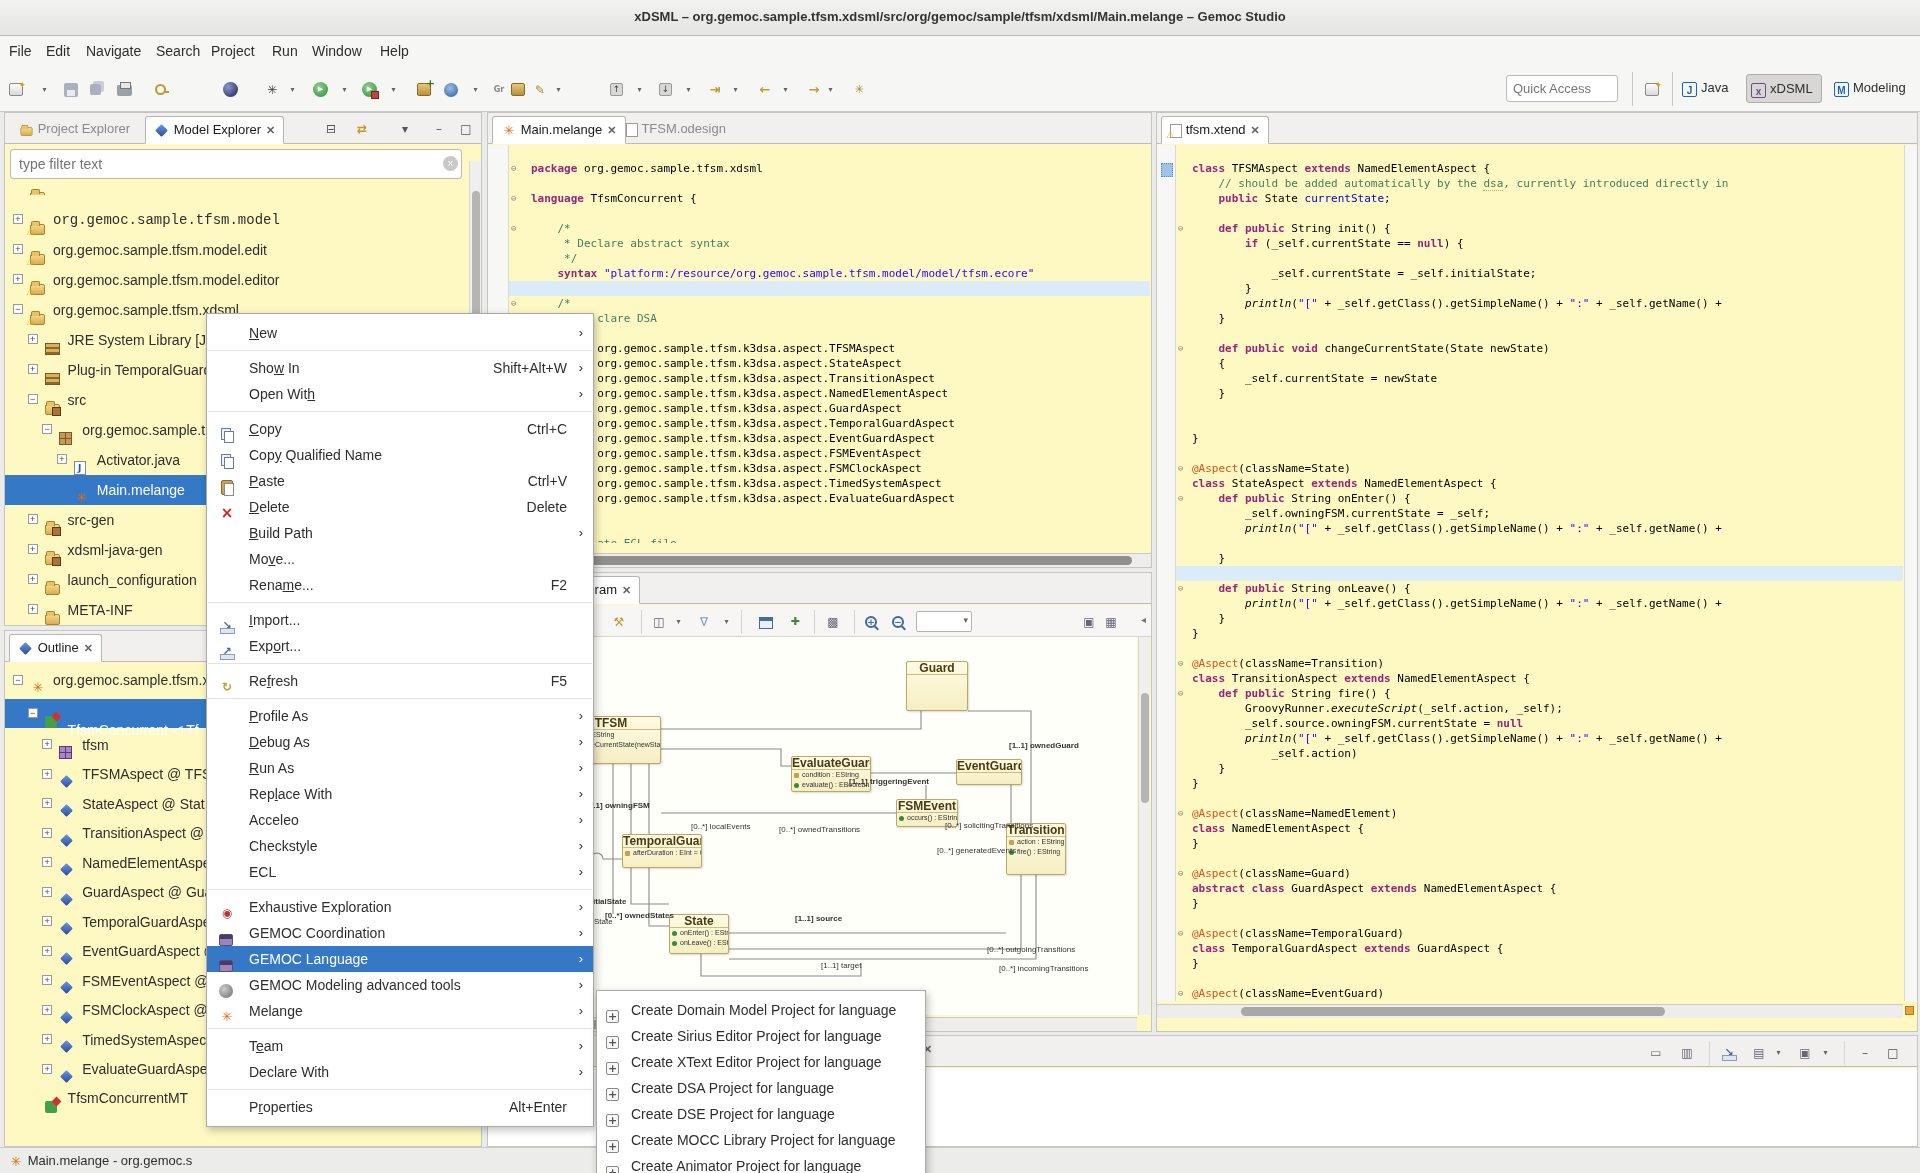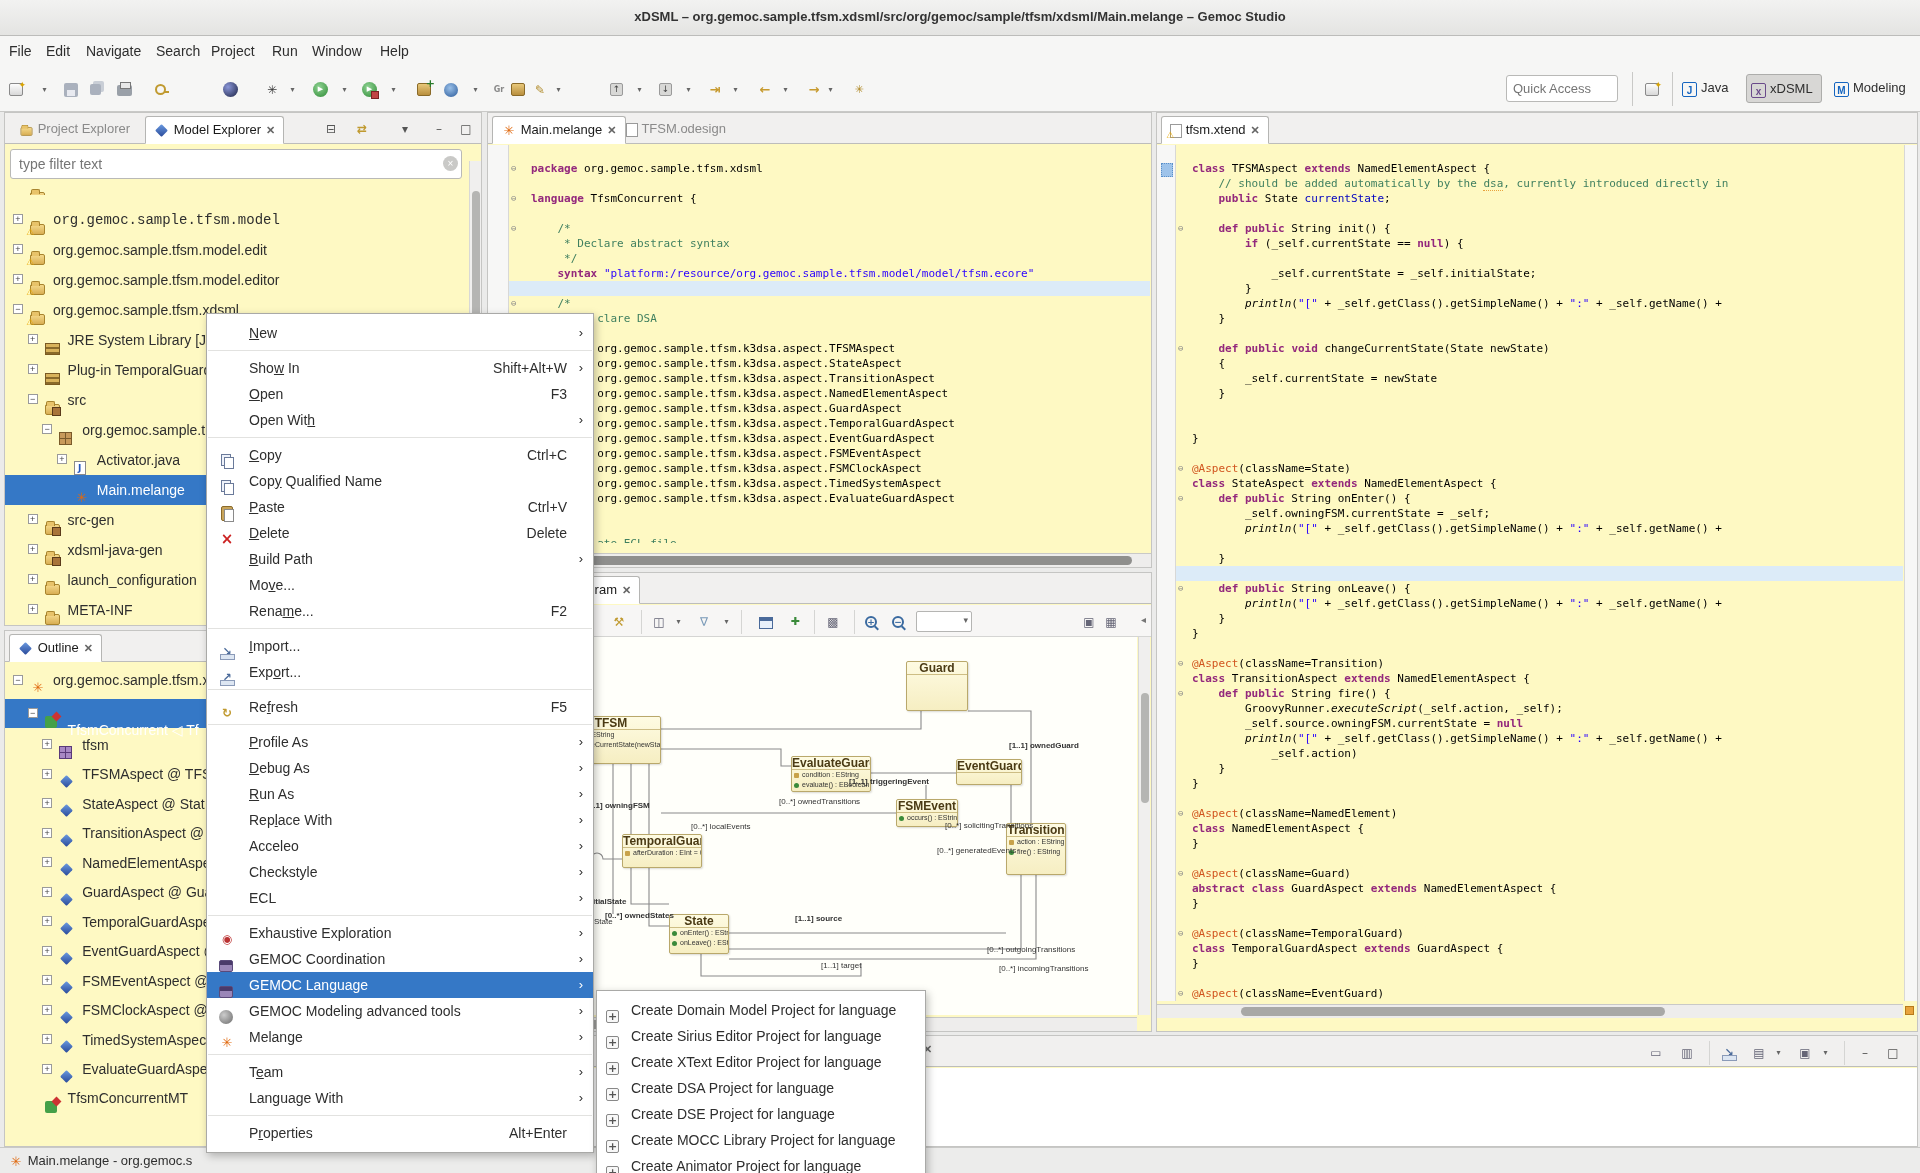--- a/index.html
+++ b/index.html
@@ -330,21 +330,21 @@
         <div class="drow op">fire() : EString</div>
       </div>
       <div class="dbox" style="left: 181px; top: 277px; width: 60px; height: 40px;">
         <div class="dtitle">State</div>
         <div class="drow op">onEnter() : EString</div>
         <div class="drow op">onLeave() : EString</div>
       </div>
       <div class="dlabel b" style="left: 96px; top: 164px;">[1..1] owningFSM</div>
       <div class="dlabel b" style="left: 521px; top: 104px;">[1..1] ownedGuard</div>
       <div class="dlabel b" style="left: 361px; top: 140px;">[1..1] triggeringEvent</div>
-      <div class="dlabel" style="left: 291px; top: 160px;">[0..*] ownedTransitions</div>
+      <div class="dlabel" style="left: 291px; top: 188px;">[0..*] ownedTransitions</div>
       <div class="dlabel" style="left: 203px; top: 185px;">[0..*] localEvents</div>
       <div class="dlabel" style="left: 457px; top: 184px;">[0..*] solicitingTransitions</div>
       <div class="dlabel" style="left: 449px; top: 209px;">[0..*] generatedEvents</div>
       <div class="dlabel b" style="left: 77px; top: 260px;">[1..1] initialState</div>
       <div class="dlabel" style="left: 61px; top: 280px;">[0..1] currentState</div>
       <div class="dlabel b" style="left: 117px; top: 274px;">[0..*] ownedStates</div>
       <div class="dlabel b" style="left: 299px; top: 277px; padding-left: 8px;">[1..1] source</div>
       <div class="dlabel" style="left: 499px; top: 308px;">[0..*] outgoingTransitions</div>
       <div class="dlabel" style="left: 511px; top: 327px;">[0..*] incomingTransitions</div>
       <div class="dlabel" style="left: 333px; top: 324px;">[1..1] target</div>
@@ -382,21 +382,20 @@
 
 <div class="abs" id="statusbar" style="left:0;top:1147px;width:1920px;height:26px;background:#ececeb;border-top:1px solid #c9c9c7;font-size:13px;color:#2e2e2e;line-height:25px">
   <span class="ic ic-melange" style="margin-left:8px">✳</span>
   <span>Main.melange - org.gemoc.s</span>
 </div>
 
 <div class="abs" id="ctxmenu">
     <div class="mi"><span><u>N</u>ew</span><span class="sub">›</span></div>
     <div class="msep"></div>
     <div class="mi"><span>Sho<u>w</u> In</span><span class="accel">Shift+Alt+W</span><span class="sub">›</span></div>
-    <div class="mi"><span><u>O</u>pen</span><span class="accel">F3</span></div>
     <div class="mi"><span>Open Wit<u>h</u></span><span class="sub">›</span></div>
     <div class="msep"></div>
     <div class="mi"><span class="mico"><span class="ic ic-copy"></span></span><span><u>C</u>opy</span><span class="accel">Ctrl+C</span></div>
     <div class="mi"><span class="mico"><span class="ic ic-copy"></span></span><span>Cop<u>y</u> Qualified Name</span></div>
     <div class="mi"><span class="mico"><span class="ic ic-paste"></span></span><span><u>P</u>aste</span><span class="accel">Ctrl+V</span></div>
     <div class="mi"><span class="mico"><span class="ic ic-del">×</span></span><span><u>D</u>elete</span><span class="accel">Delete</span></div>
     <div class="mi"><span><u>B</u>uild Path</span><span class="sub">›</span></div>
     <div class="mi"><span>Mo<u>v</u>e...</span></div>
     <div class="mi"><span>Rena<u>m</u>e...</span><span class="accel">F2</span></div>
     <div class="msep"></div>
@@ -413,21 +412,21 @@
     <div class="mi"><span>Checkstyle</span><span class="sub">›</span></div>
     <div class="mi"><span>ECL</span><span class="sub">›</span></div>
     <div class="msep"></div>
     <div class="mi"><span class="mico"><span class="ic ic-exh">◉</span></span><span>Exhaustive Exploration</span><span class="sub">›</span></div>
     <div class="mi"><span class="mico"><span class="ic ic-coord"></span></span><span>GEMOC Coordination</span><span class="sub">›</span></div>
     <div class="mi hl"><span class="mico"><span class="ic ic-glang"></span></span><span>GEMOC Language</span><span class="sub">›</span></div>
     <div class="mi"><span class="mico"><span class="ic ic-modtools"></span></span><span>GEMOC Modeling advanced tools</span><span class="sub">›</span></div>
     <div class="mi"><span class="mico"><span class="ic ic-melange">✳</span></span><span>Melange</span><span class="sub">›</span></div>
     <div class="msep"></div>
     <div class="mi"><span>T<u>e</u>am</span><span class="sub">›</span></div>
-    <div class="mi"><span>Language With</span><span class="sub">›</span></div>
+    <div class="mi"><span>Declare With</span><span class="sub">›</span></div>
     <div class="msep"></div>
     <div class="mi"><span>P<u>r</u>operties</span><span class="accel">Alt+Enter</span></div>
   </div>
 <div class="abs" id="submenu">
     <div class="mi"><span class="mico"><span class="ic ic-add">+</span></span><span>Create Domain Model Project for language</span></div>
     <div class="mi"><span class="mico"><span class="ic ic-add">+</span></span><span>Create Sirius Editor Project for language</span></div>
     <div class="mi"><span class="mico"><span class="ic ic-add">+</span></span><span>Create XText Editor Project for language</span></div>
     <div class="mi"><span class="mico"><span class="ic ic-add">+</span></span><span>Create DSA Project for language</span></div>
     <div class="mi"><span class="mico"><span class="ic ic-add">+</span></span><span>Create DSE Project for language</span></div>
     <div class="mi"><span class="mico"><span class="ic ic-add">+</span></span><span>Create MOCC Library Project for language</span></div>

